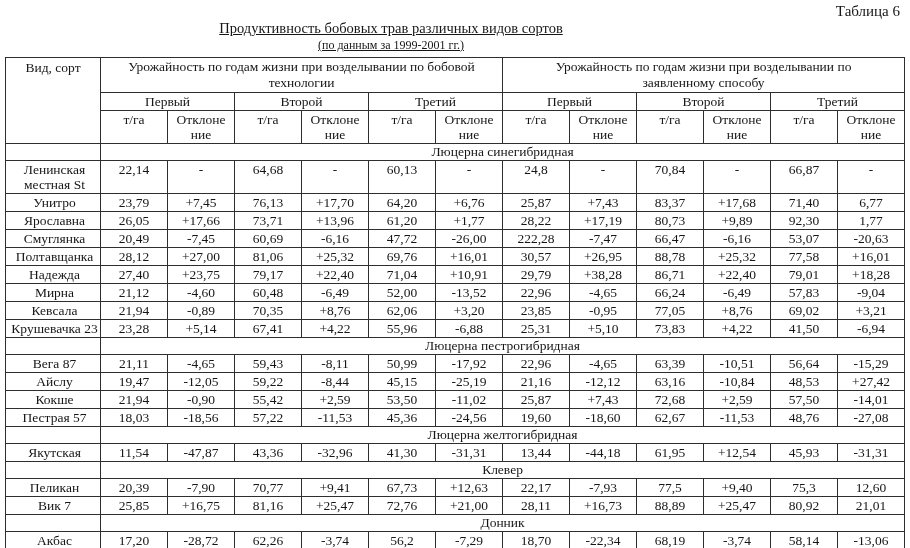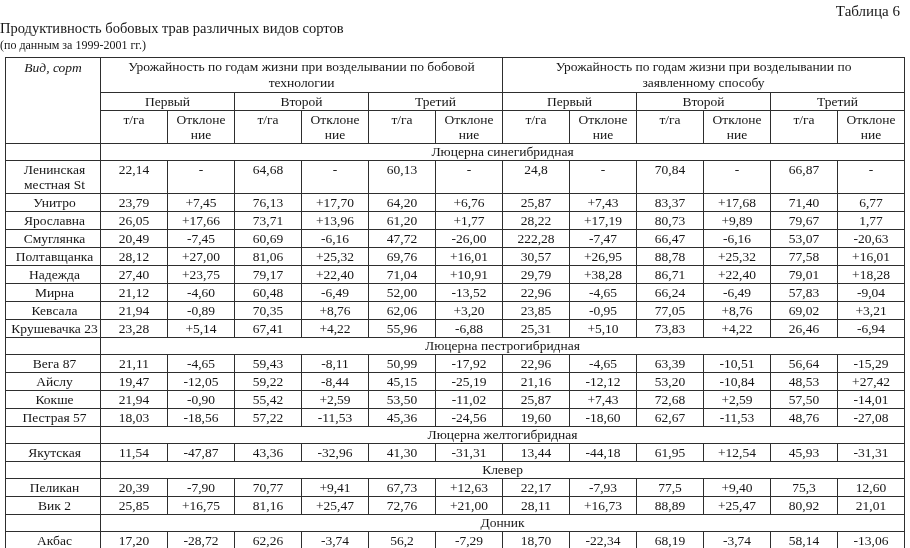--- a/index.html
+++ b/index.html
@@ -18,21 +18,23 @@
     height: 548px;
   }
   .table-label {
     text-align: right;
     font-size: 15px;
     padding: 3px 10px 0 0;
     line-height: 17px;
   }
   .title-wrap {
     width: 782px;
+    text-align: center;
     line-height: 17px;
+    text-decoration: underline;
   }
   .title { font-size: 14.5px; }
   .subtitle { font-size: 12px; }
   table {
     border-collapse: collapse;
     table-layout: fixed;
     width: 900px;
     margin: 3px 0 0 5px;
   }
   th, td {
@@ -41,21 +43,21 @@
     overflow: hidden;
   }
   thead th {
     font-size: 13.5px;
     line-height: 16px;
     vertical-align: top;
     padding: 1px 2px;
     text-align: center;
   }
   thead .year-row th, thead .unit-row th { line-height: 15px; }
-  .corner-cell { vertical-align: top; padding-top: 2px; font-style: italic; }
+  .corner-cell { vertical-align: top; padding-top: 2px; }
   td {
     font-size: 13.5px;
     line-height: 15px;
     text-align: center;
     vertical-align: top;
     padding: 1px 1px;
   }
   td.name-cell {
     text-align: center;
     padding-left: 4px;
@@ -169,21 +171,21 @@
           <td>26,05</td>
           <td>+17,66</td>
           <td>73,71</td>
           <td>+13,96</td>
           <td>61,20</td>
           <td>+1,77</td>
           <td>28,22</td>
           <td>+17,19</td>
           <td>80,73</td>
           <td>+9,89</td>
-          <td>79,67</td>
+          <td>92,30</td>
           <td>1,77</td>
         </tr>
         <tr>
           <td class="name-cell">Смуглянка</td>
           <td>20,49</td>
           <td>-7,45</td>
           <td>60,69</td>
           <td>-6,16</td>
           <td>47,72</td>
           <td>-26,00</td>
@@ -259,21 +261,21 @@
           <td>23,28</td>
           <td>+5,14</td>
           <td>67,41</td>
           <td>+4,22</td>
           <td>55,96</td>
           <td>-6,88</td>
           <td>25,31</td>
           <td>+5,10</td>
           <td>73,83</td>
           <td>+4,22</td>
-          <td>26,46</td>
+          <td>41,50</td>
           <td>-6,94</td>
         </tr>
         <tr>
           <td class="name-cell"></td>
           <td colspan="12" class="section-cell">Люцерна пестрогибридная</td>
         </tr>
         <tr>
           <td class="name-cell">Вега 87</td>
           <td>21,11</td>
           <td>-4,65</td>
@@ -291,21 +293,21 @@
         <tr>
           <td class="name-cell">Айслу</td>
           <td>19,47</td>
           <td>-12,05</td>
           <td>59,22</td>
           <td>-8,44</td>
           <td>45,15</td>
           <td>-25,19</td>
           <td>21,16</td>
           <td>-12,12</td>
-          <td>53,20</td>
+          <td>63,16</td>
           <td>-10,84</td>
           <td>48,53</td>
           <td>+27,42</td>
         </tr>
         <tr>
           <td class="name-cell">Кокше</td>
           <td>21,94</td>
           <td>-0,90</td>
           <td>55,42</td>
           <td>+2,59</td>
@@ -365,21 +367,21 @@
           <td>67,73</td>
           <td>+12,63</td>
           <td>22,17</td>
           <td>-7,93</td>
           <td>77,5</td>
           <td>+9,40</td>
           <td>75,3</td>
           <td>12,60</td>
         </tr>
         <tr>
-          <td class="name-cell">Вик 2</td>
+          <td class="name-cell">Вик 7</td>
           <td>25,85</td>
           <td>+16,75</td>
           <td>81,16</td>
           <td>+25,47</td>
           <td>72,76</td>
           <td>+21,00</td>
           <td>28,11</td>
           <td>+16,73</td>
           <td>88,89</td>
           <td>+25,47</td>

